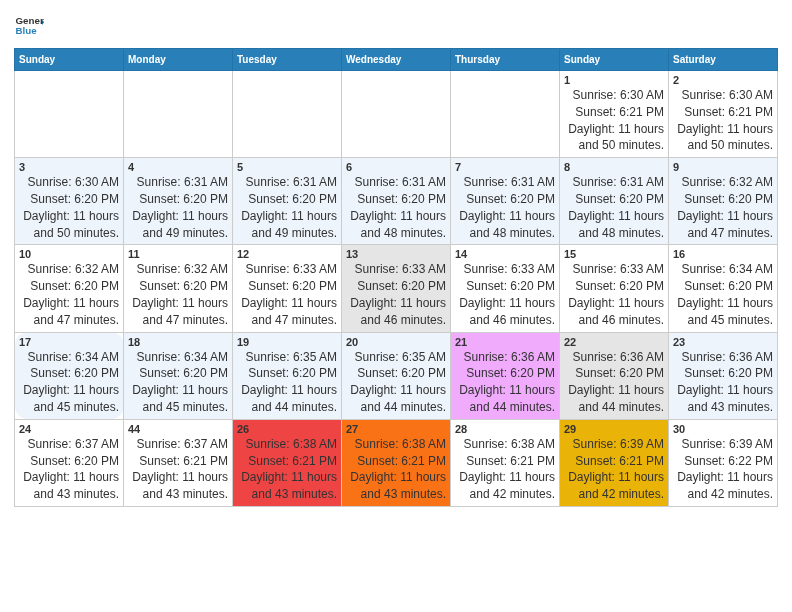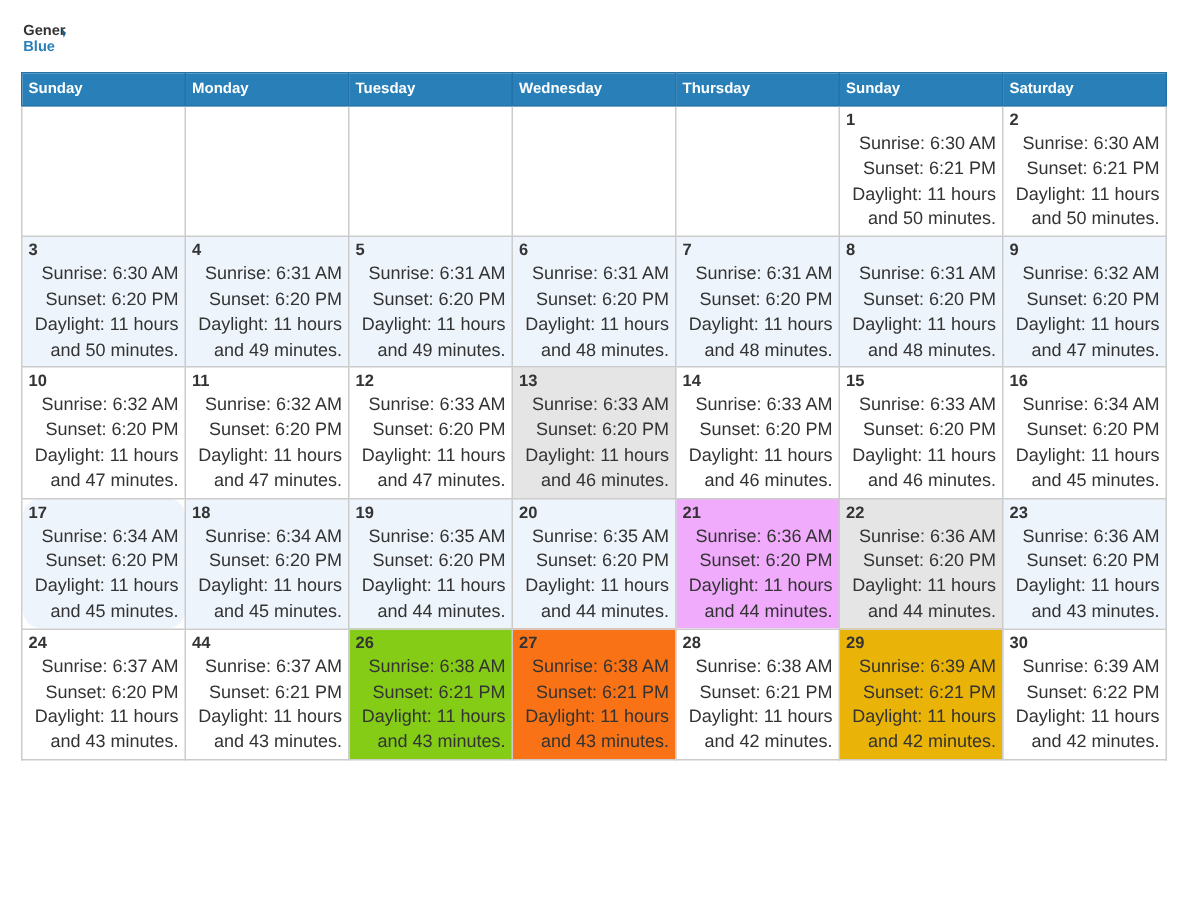--- a/index.html
+++ b/index.html
@@ -312,21 +312,21 @@
 Daylight: 11 hours
 and 43 minutes.</div>
           </td>
           <td style="background: rgb(255, 255, 255);">
             <span class="day-num">44</span>
             <div class="day-info" style="white-space: pre-line;">Sunrise: 6:37 AM
 Sunset: 6:21 PM
 Daylight: 11 hours
 and 43 minutes.</div>
           </td>
-          <td style="background: #84cc16;">
+          <td style="background: #ef4444;">
             <span class="day-num">26</span>
             <div class="day-info" style="white-space: pre-line;">Sunrise: 6:38 AM
 Sunset: 6:21 PM
 Daylight: 11 hours
 and 43 minutes.</div>
           </td>
           <td style="background: #f97316;">
             <span class="day-num">27</span>
             <div class="day-info" style="white-space: pre-line;">Sunrise: 6:38 AM
 Sunset: 6:21 PM

